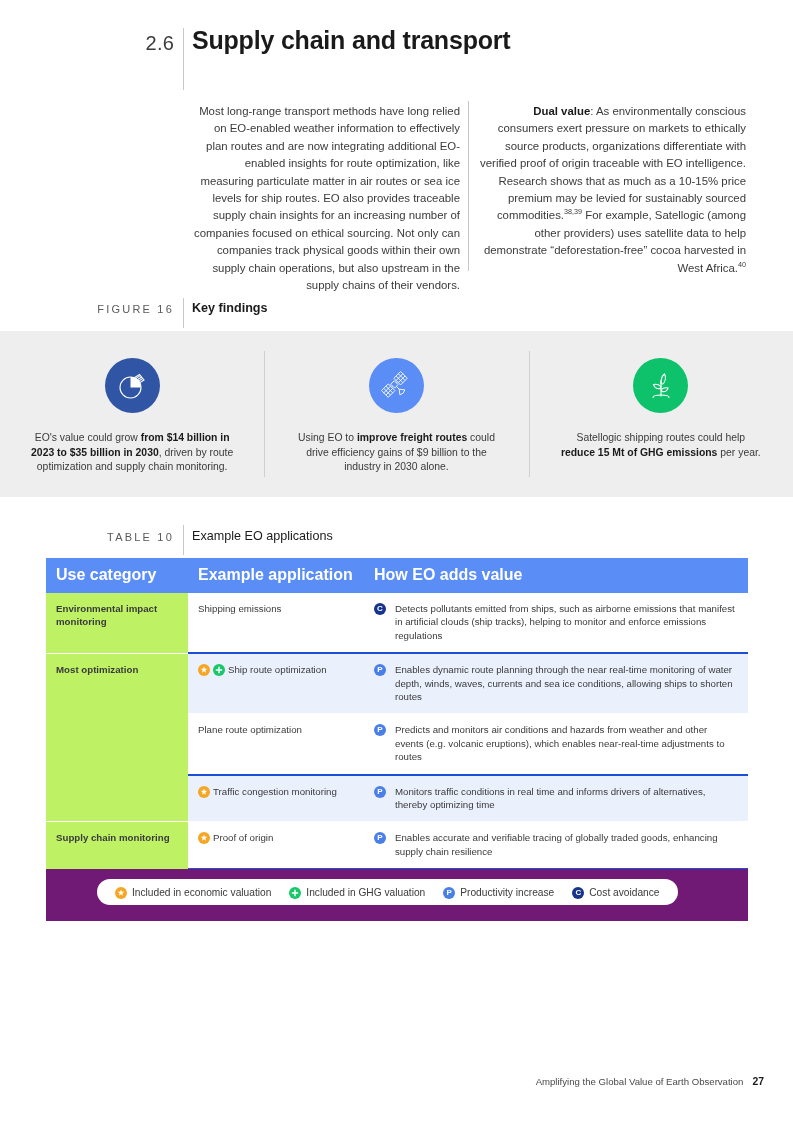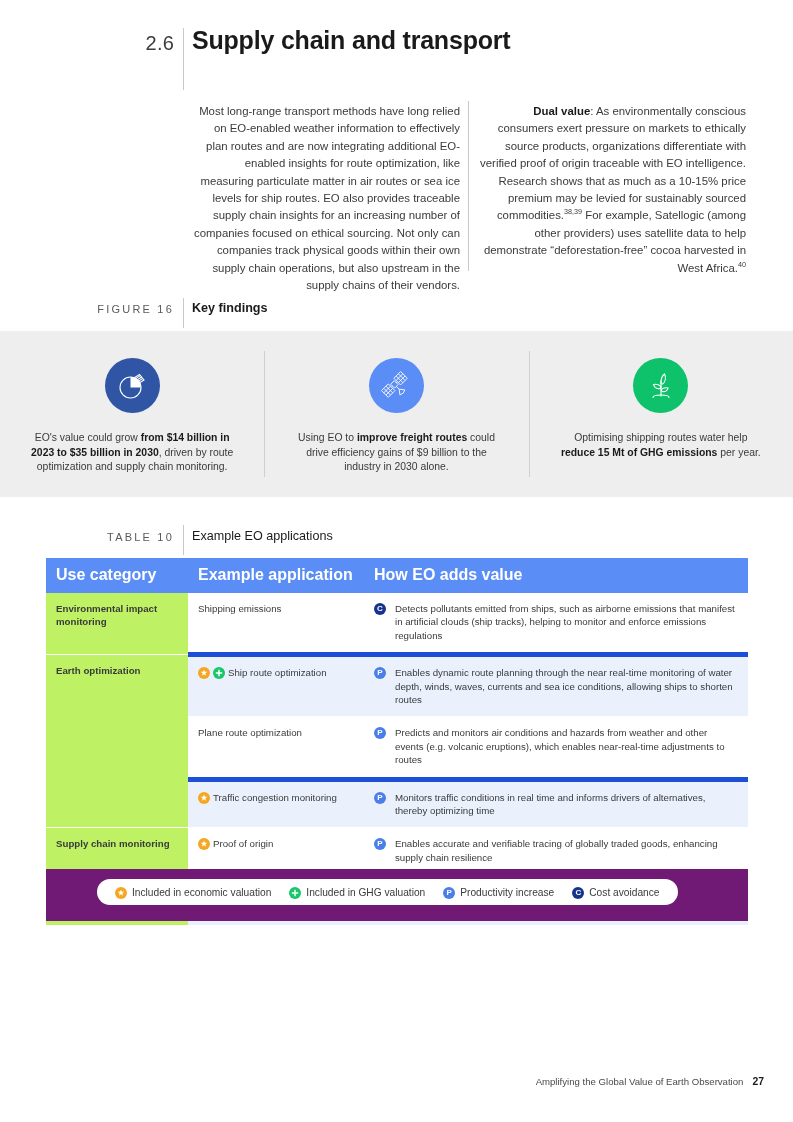--- a/index.html
+++ b/index.html
@@ -231,21 +231,21 @@
   td.cat {
     background: #bef264;
     font-size: 10.4px;
     font-weight: bold;
     line-height: 13.6px;
     color: #1a1a1a;
     border-bottom: 1px solid #ffffff;
     padding-top: 10px;
   }
 
-  td.app, td.val { border-bottom: 5px solid #1d4ed8; }
+  td.app, td.val { border-bottom: 2px solid #1d4ed8; }
   tr.shade td.app, tr.shade td.val { background: #eaf1fd; border-bottom: 1px solid #ffffff; }
   tr.plain td.app, tr.plain td.val { background: #ffffff; }
 
   .app-inner { display: flex; align-items: flex-start; gap: 3px; }
   .app-text { padding-top: 0px; }
   .val-inner { display: flex; align-items: flex-start; gap: 9px; }
   .val-text { flex: 1; }
 
   
   .badge {
@@ -384,21 +384,21 @@
       <div class="fig-icon" style="background:#0ec26b">
         <svg width="34" height="34" viewBox="0 0 34 34" fill="none" stroke="#ffffff" stroke-width="1.1" stroke-linecap="round">
           <path d="M17 27 L17 12"></path>
           <path d="M17 13.5 C17 7.5 20.5 5 20.5 5 C20.5 5 23 9.5 19.8 14 C19 15.1 17.9 15.2 17 14.6 Z"></path>
           <path d="M17 17.5 C13.5 14.5 9.5 15.5 9.5 15.5 C9.5 15.5 11 20.5 15.4 19.6 C16.4 19.4 17 18.5 17 17.5 Z"></path>
           <path d="M17 20.5 C20 18 24 19 24 19 C24 19 22.8 23.5 18.8 22.6 C17.7 22.4 17 21.5 17 20.5 Z"></path>
           <path d="M9 28.5 C9 27 12.5 26 17 26 C21.5 26 25 27 25 28.5"></path>
         </svg>
       </div>
       <div class="fig-caption">
-        <span>Optimising shipping routes water help </span><b>reduce 15 Mt of GHG emissions</b><span> per year.</span>
+        <span>Satellogic shipping routes could help </span><b>reduce 15 Mt of GHG emissions</b><span> per year.</span>
       </div>
     </div>
 
   </div>
 </div>
 
 <div class="tbl-label-row">
   <div class="tbl-kicker">TABLE 10</div>
   <div class="tbl-rule"></div>
   <div class="tbl-title">Example EO applications</div>
@@ -427,21 +427,21 @@
             </span>
           </td>
           <td class="val">
             <span class="val-inner">
               <span class="badge cost">C</span>
               <span class="val-text">Detects pollutants emitted from ships, such as airborne emissions that manifest in artificial clouds (ship tracks), helping to monitor and enforce emissions regulations</span>
             </span>
           </td>
         </tr>
         <tr class="shade">
-          <td class="cat" rowspan="3">Earth optimization</td>
+          <td class="cat" rowspan="3">Most optimization</td>
           <td class="app">
             <span class="app-inner">
               <span class="badge econ">
                 <svg width="8" height="8" viewBox="0 0 10 10">
                   <path fill="#ffffff" d="M5 0.6 L6.1 3.5 L9.2 3.5 L6.7 5.3 L7.6 8.3 L5 6.5 L2.4 8.3 L3.3 5.3 L0.8 3.5 L3.9 3.5 Z"></path>
                 </svg>
               </span>
               <span class="badge ghg">
                 <svg width="8" height="8" viewBox="0 0 10 10">
                   <path fill="#ffffff" d="M4.1 1 H5.9 V4.1 H9 V5.9 H5.9 V9 H4.1 V5.9 H1 V4.1 H4.1 Z"></path>

